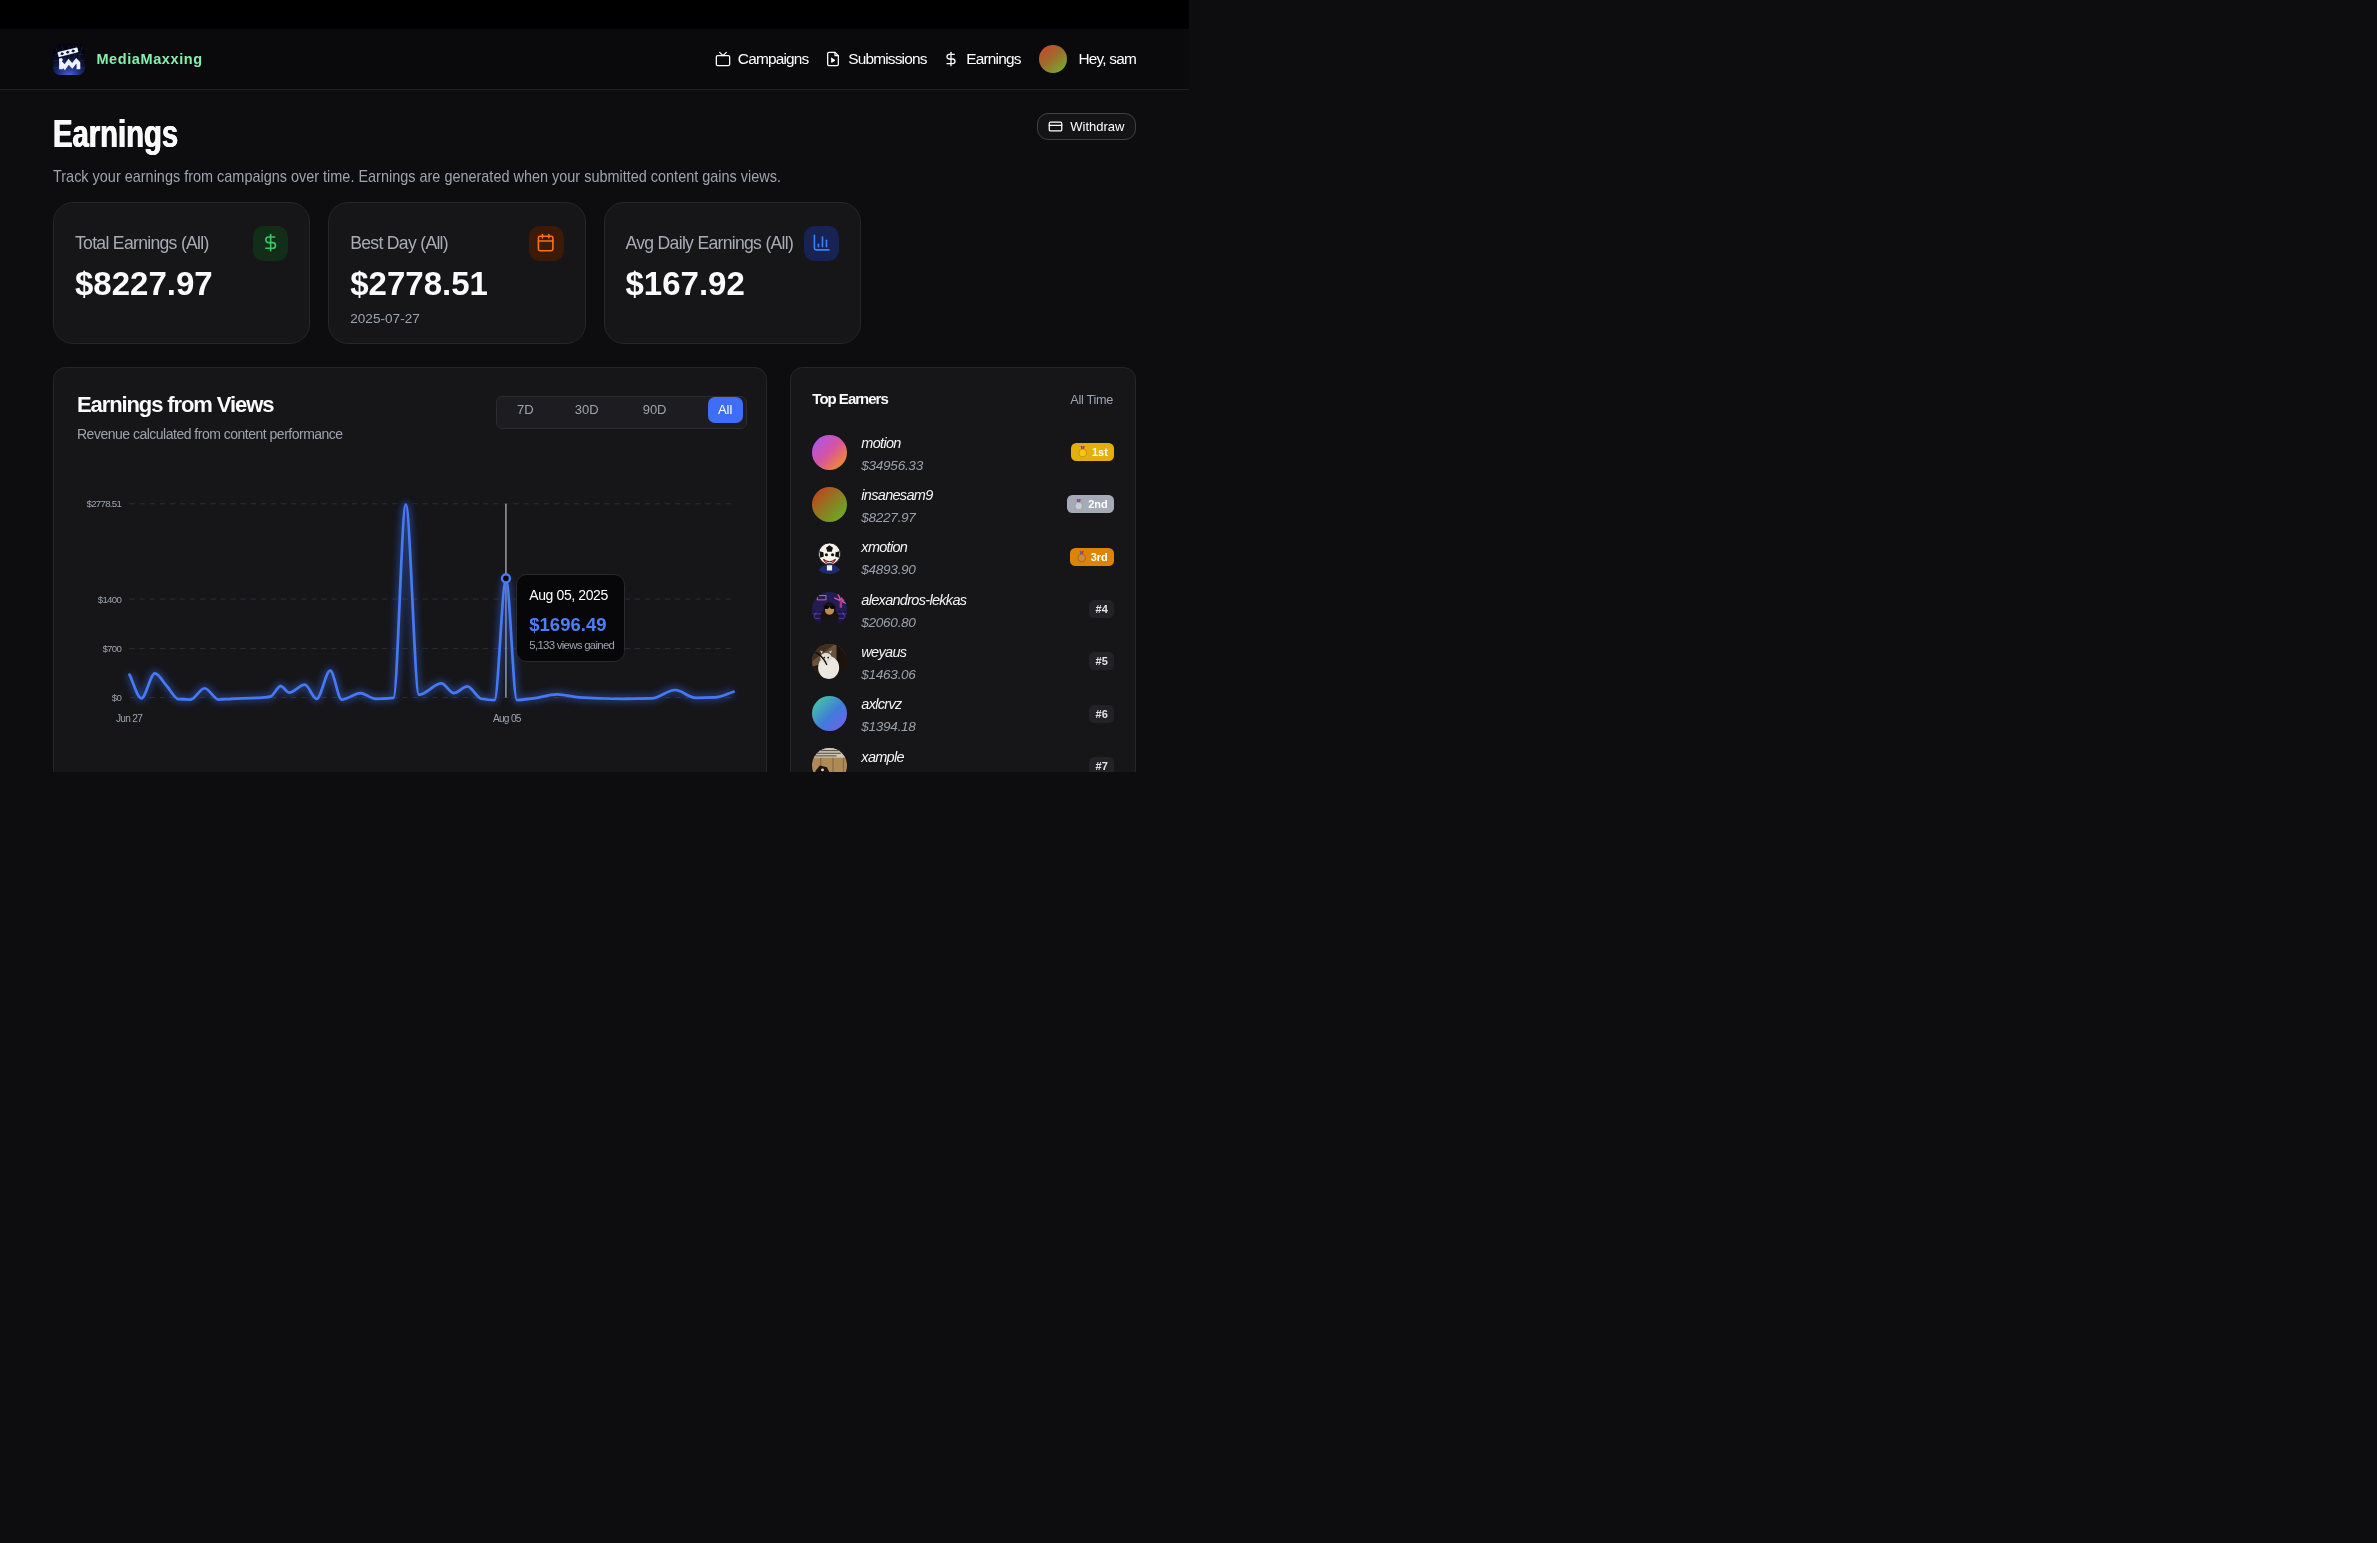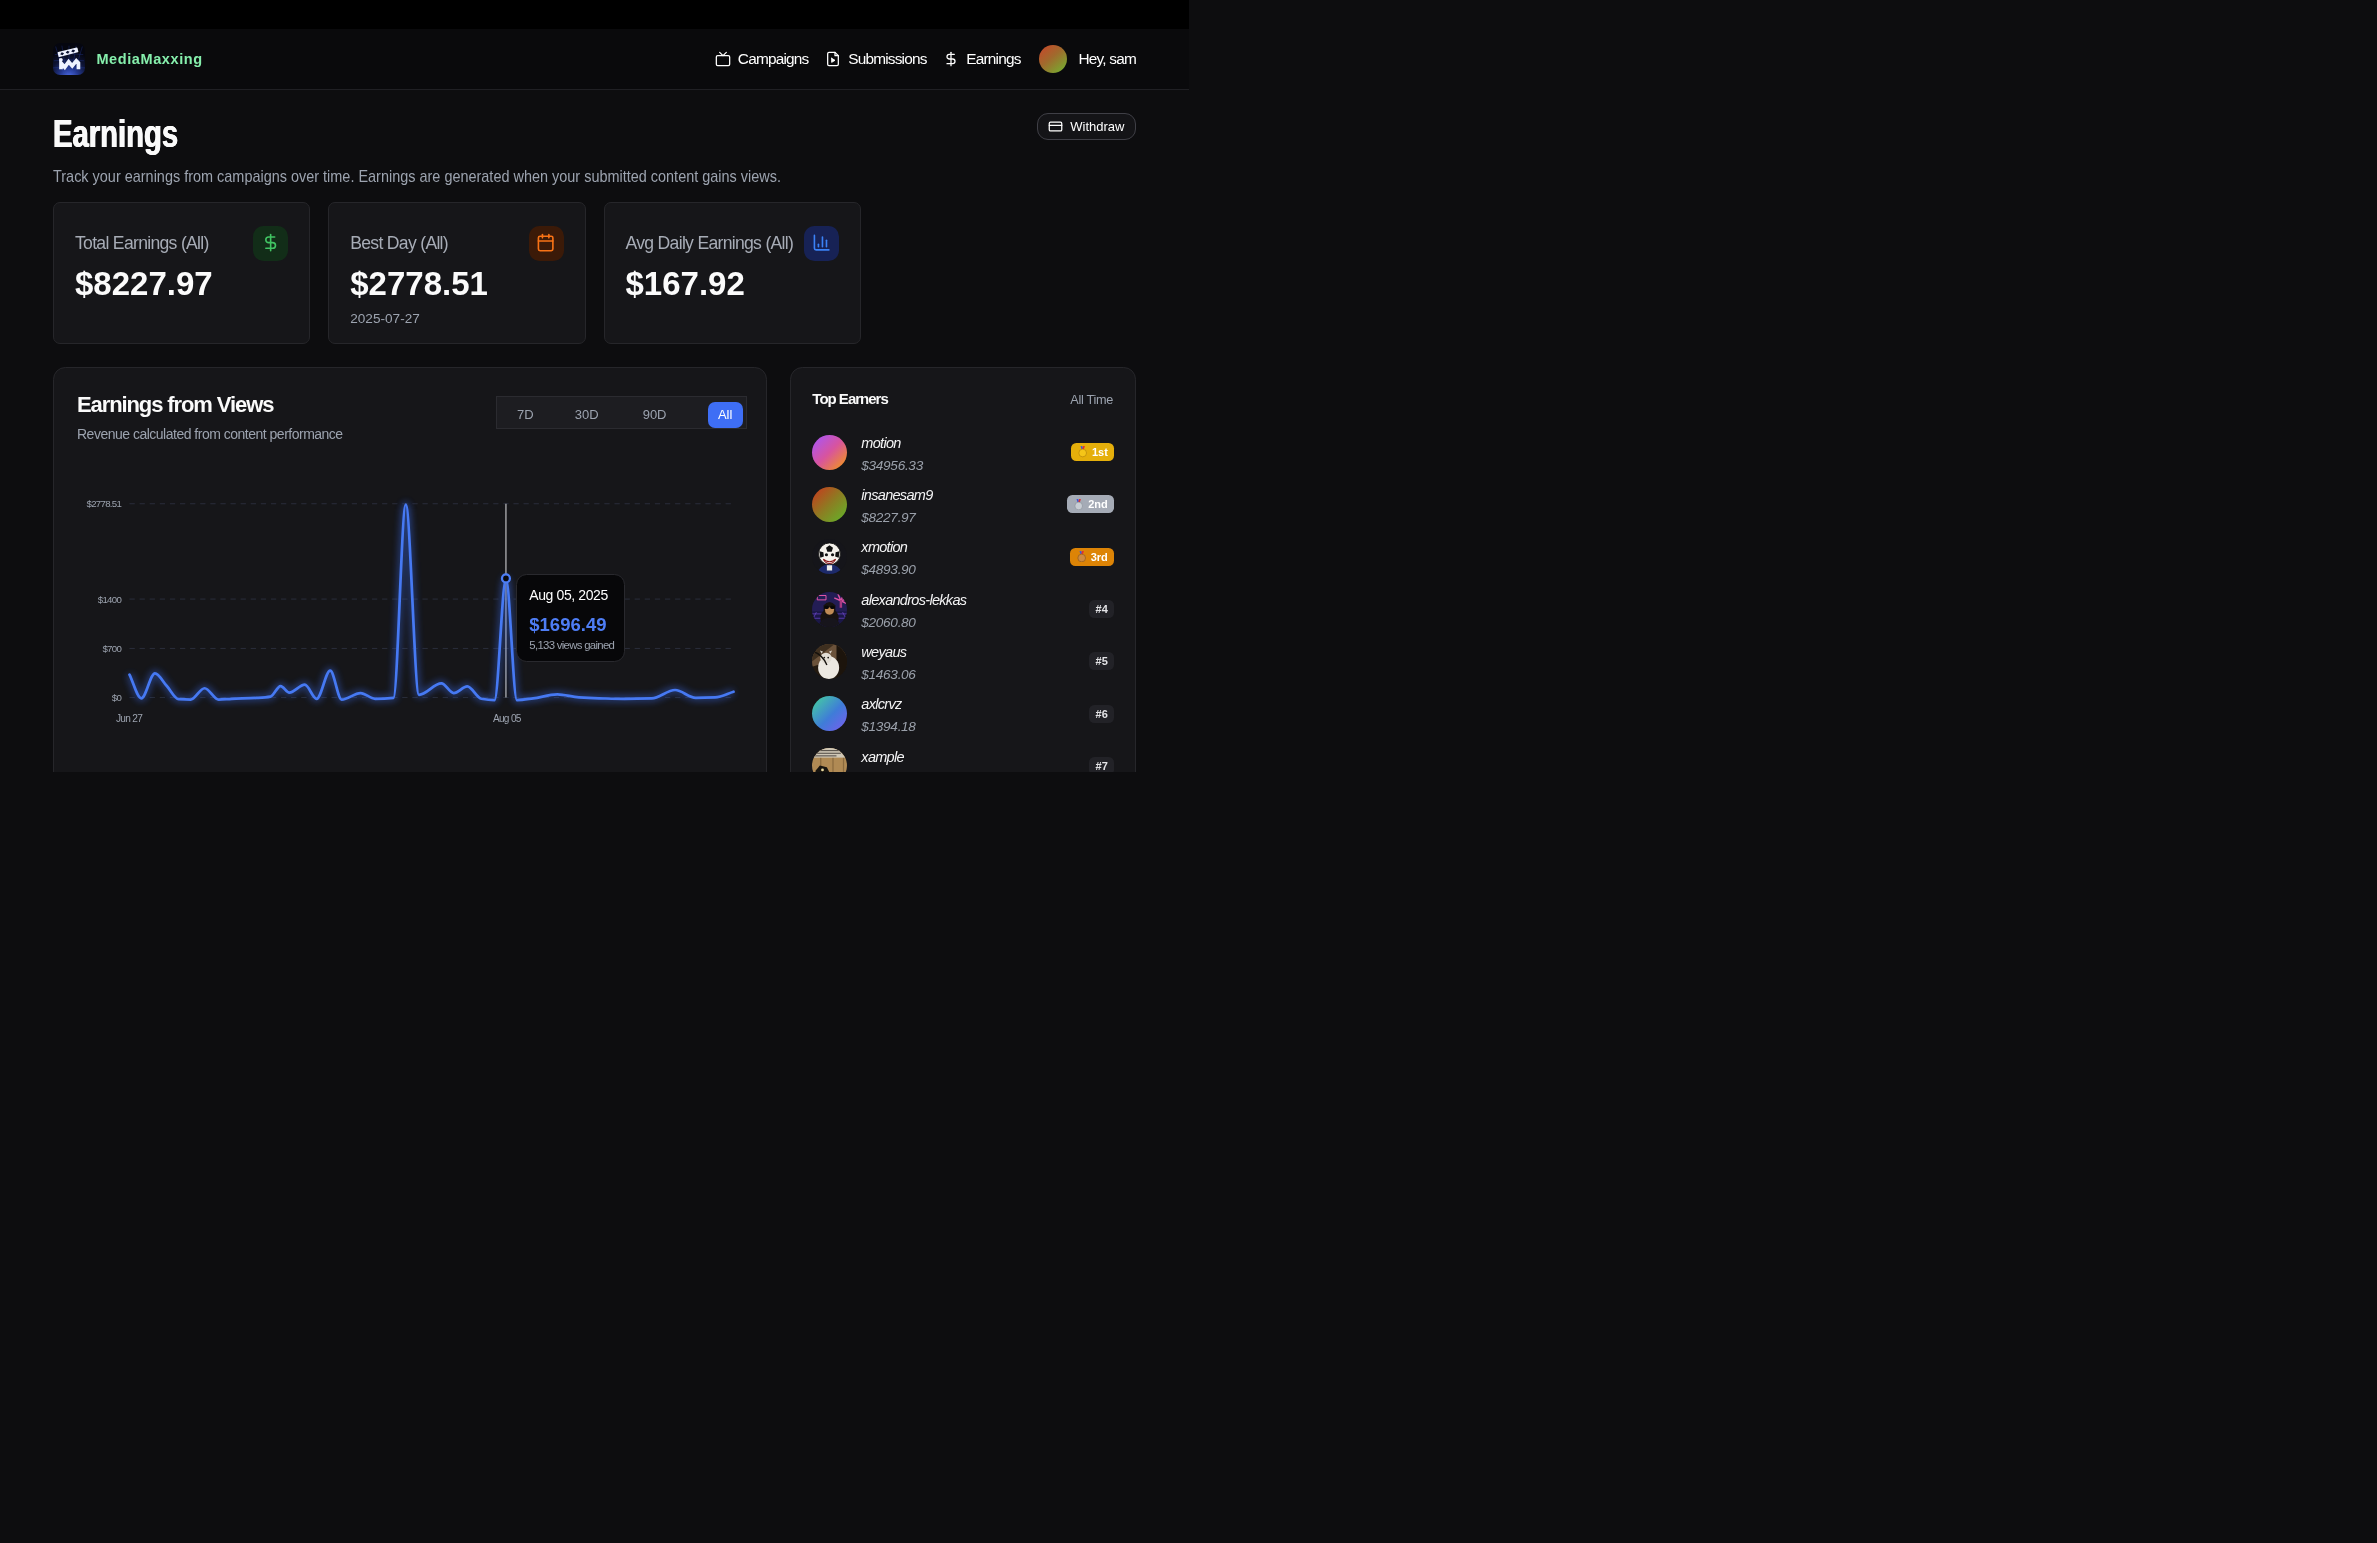--- a/index.html
+++ b/index.html
@@ -16,36 +16,36 @@
 .navitem svg { display:block; }
 .userchip { display:flex; align-items:center; gap:11.4px; font-size:15.4px; letter-spacing:-0.8px; color:#fff; margin-left:1.8px; }
 .uav { width:28px; height:28px; border-radius:50%; background:linear-gradient(140deg,#c7482a 5%,#a06a2d 45%,#74b130 95%); }
 
 .titlerow { display:flex; align-items:flex-start; justify-content:space-between; margin-top:24px; }
 h1 { font-size:39px; font-weight:700; line-height:40px; transform:scaleX(0.75); transform-origin:left center; text-shadow:0.6px 0 0 currentColor,-0.6px 0 0 currentColor; }
 .subtitle { margin-top:11.4px; font-size:17px; color:#9ca3af; line-height:24.6px; transform:scaleX(0.85); transform-origin:left center; white-space:nowrap; }
 .btn-withdraw { margin-top:-0.9px; display:flex; align-items:center; gap:7px; height:27px; padding:0 10.6px; background:#141417; border:0.9px solid #3f3f46; border-radius:11px; color:#fff; font-size:13px; }
 
 .cards { margin-top:12.3px; display:grid; grid-template-columns:repeat(4,1fr); gap:18px; }
-.card { background:#161619; border:0.9px solid #26262a; border-radius:7px; padding:21px; height:142px; }
+.card { background:#161619; border:0.9px solid #26262a; border-radius:20px; padding:21px; height:142px; }
 .cardtop { display:flex; align-items:center; justify-content:space-between; padding-top:1.3px; }
 .cardlabel { font-size:17.6px; color:#a7acb6; letter-spacing:-0.7px; white-space:nowrap; }
 .cicon { width:35px; height:35px; border-radius:10.6px; display:flex; align-items:center; justify-content:center; flex:none; }
 .cicon.green { background:#122d18; color:#41c463; }
 .cicon.purple { background:#320a5e; color:#a855f7; }
 .cicon.orange { background:#3b1a08; color:#f97316; }
 .cicon.blue { background:#172255; color:#3b82f6; }
 .cardvalue { margin-top:5.3px; font-size:33px; font-weight:700; letter-spacing:0; line-height:35px; color:#fbfbfb; }
 .carddate { margin-top:9.7px; font-size:13.6px; color:#9ca3af; }
 
 .bottom { margin-top:22.4px; display:flex; gap:23px; }
 .chartcard { position:relative; width:715px; height:492px; background:#161619; border:0.9px solid #26262a; border-radius:12.3px; overflow:hidden; }
 .chtitle { position:absolute; left:23px; top:24.6px; font-size:22px; font-weight:700; letter-spacing:-1.1px; }
 .chsub { position:absolute; left:23px; top:58px; font-size:14px; color:#9ca3af; letter-spacing:-0.5px; }
-.seg { position:absolute; left:442px; top:28px; width:251px; height:33px; background:#1d1d21; border:0.9px solid #2b2b30; border-radius:0; display:flex; align-items:flex-end; padding:0 3.5px; }
+.seg { position:absolute; left:442px; top:28px; width:251px; height:33px; background:#1d1d21; border:0.9px solid #2b2b30; border-radius:6px; display:flex; align-items:flex-start; padding:0 3.5px; }
 .seg .s { height:26px; display:flex; align-items:center; justify-content:center; font-size:13px; color:#9ca3af; border-radius:7px; }
 .seg .s1 { width:50px; }
 .seg .s2 { width:74px; }
 .seg .s3 { width:63px; margin-right:0; }
 .seg .active { background:#3e6ef5; color:#fff; width:35px; margin-left:22px; font-weight:500; }
 
 .panel { position:relative; width:346px; height:492px; background:#161619; border:0.9px solid #26262a; border-radius:12.3px; overflow:hidden; }
 .ptitle { position:absolute; left:21px; top:22px; font-size:15px; font-weight:700; letter-spacing:-1px; }
 .ptime { position:absolute; right:22px; top:25px; font-size:12.7px; color:#9ca3af; letter-spacing:-0.3px; }
 .rows { position:absolute; left:21px; right:21px; top:67px; }

